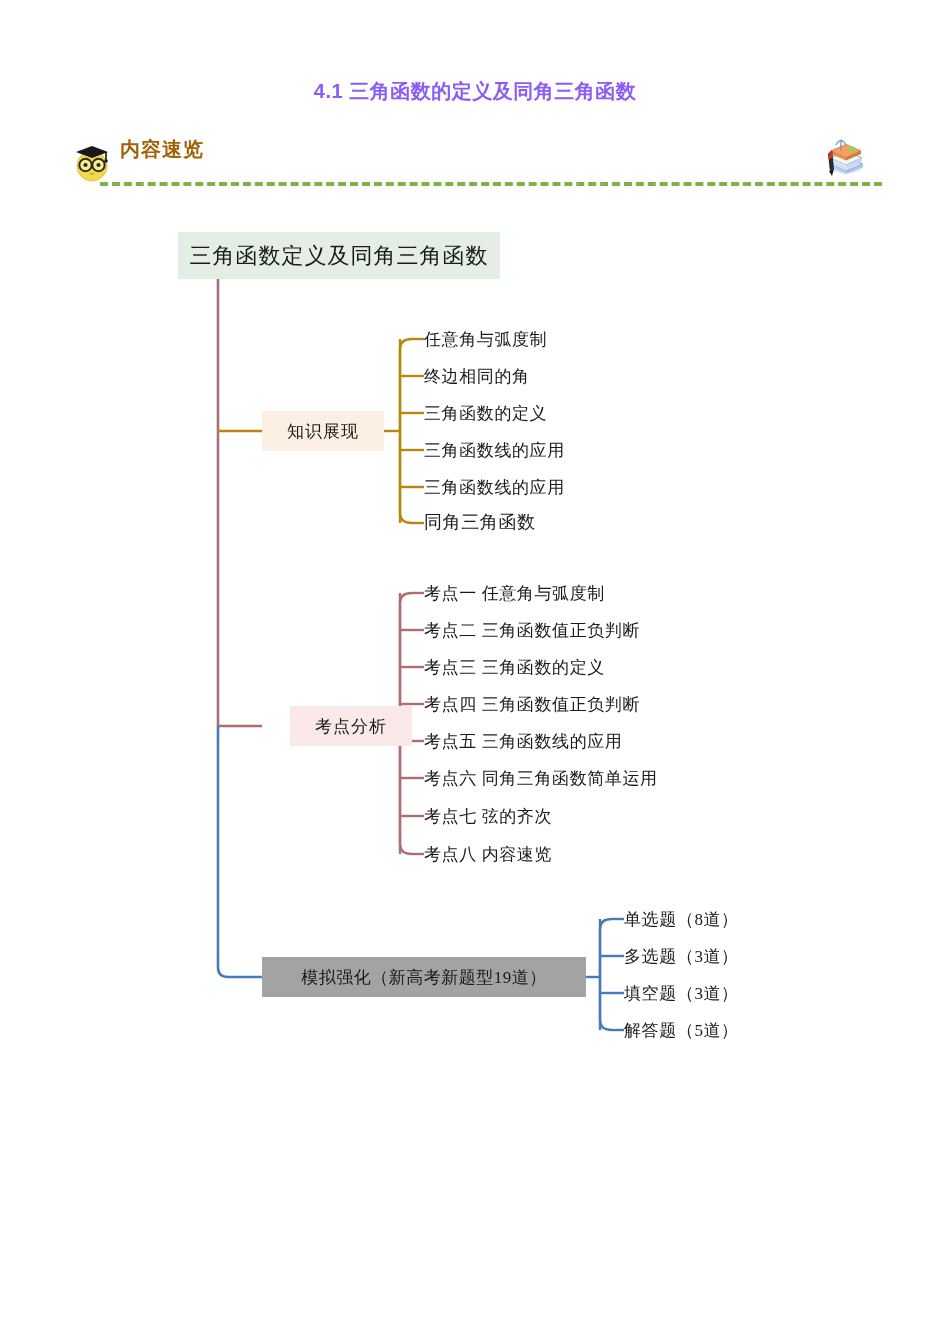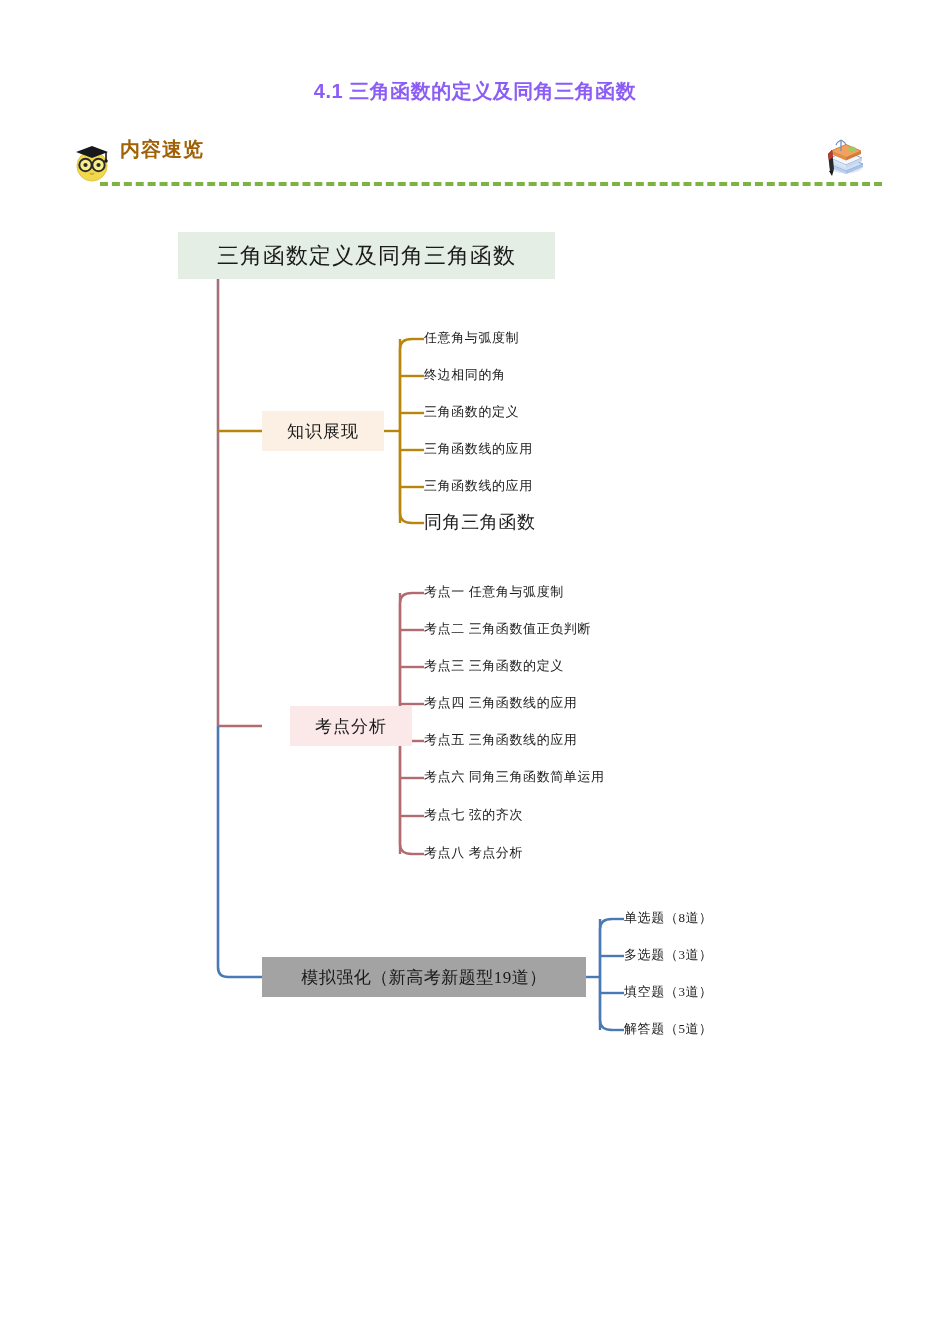--- a/index.html
+++ b/index.html
@@ -78,21 +78,21 @@
   .node {
     position: absolute;
     display: flex;
     align-items: center;
     justify-content: center;
     white-space: nowrap;
     color: #1a1a1a;
   }
   .node-root {
     left: 178px; top: 232px;
-    width: 377px; height: 47px;
+    width: 322px; height: 47px;
     background: #e5eee5;
     font-size: 22px;
     letter-spacing: 1px;
   }
   .node-b1 {
     left: 262px; top: 411px;
     width: 122px; height: 40px;
     background: #fcefe3;
     font-size: 17px;
     letter-spacing: 1px;
@@ -110,21 +110,21 @@
     width: 324px; height: 40px;
     background: #a3a3a3;
     font-size: 17px;
     letter-spacing: 0.5px;
   }
 
   .leaf {
     position: absolute;
     white-space: nowrap;
     color: #1a1a1a;
-    font-size: 13px;
+    font-size: 17px;
     letter-spacing: 0.6px;
     line-height: 1;
   }
   .leaf-big { font-size: 18px; }
   .leaf-kd  { left: 424px; }
   .leaf-ka  { left: 424px; }
   .leaf-mo  { left: 624px; }
 </style>
 </head>
 <body>
@@ -228,25 +228,25 @@
     <div class="leaf leaf-kd" style="top:331px">任意角与弧度制</div>
     <div class="leaf leaf-kd" style="top:368px">终边相同的角</div>
     <div class="leaf leaf-kd" style="top:405px">三角函数的定义</div>
     <div class="leaf leaf-kd" style="top:442px">三角函数线的应用</div>
     <div class="leaf leaf-kd" style="top:479px">三角函数线的应用</div>
     <div class="leaf leaf-kd leaf-big" style="top:513px">同角三角函数</div>
 
     <div class="leaf leaf-ka" style="top:585px">考点一  任意角与弧度制</div>
     <div class="leaf leaf-ka" style="top:622px">考点二  三角函数值正负判断</div>
     <div class="leaf leaf-ka" style="top:659px">考点三  三角函数的定义</div>
-    <div class="leaf leaf-ka" style="top:696px">考点四  三角函数线的应用</div>
+    <div class="leaf leaf-ka" style="top:696px">考点四  三角函数值正负判断</div>
     <div class="leaf leaf-ka" style="top:733px">考点五  三角函数线的应用</div>
     <div class="leaf leaf-ka" style="top:770px">考点六  同角三角函数简单运用</div>
     <div class="leaf leaf-ka" style="top:808px">考点七  弦的齐次</div>
-    <div class="leaf leaf-ka" style="top:846px">考点八  考点分析</div>
+    <div class="leaf leaf-ka" style="top:846px">考点八  内容速览</div>
 
     <div class="leaf leaf-mo" style="top:911px">单选题（8道）</div>
     <div class="leaf leaf-mo" style="top:948px">多选题（3道）</div>
     <div class="leaf leaf-mo" style="top:985px">填空题（3道）</div>
     <div class="leaf leaf-mo" style="top:1022px">解答题（5道）</div>
 
   </div>
 </div>
 
 </body></html>

